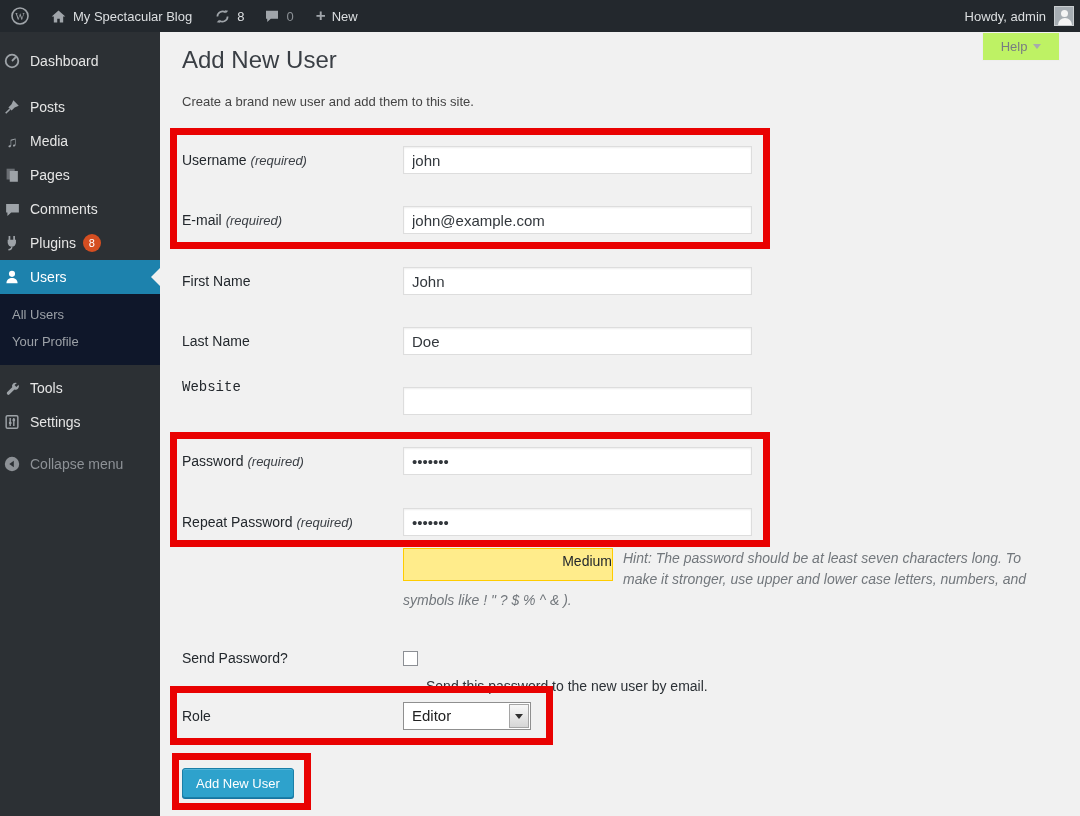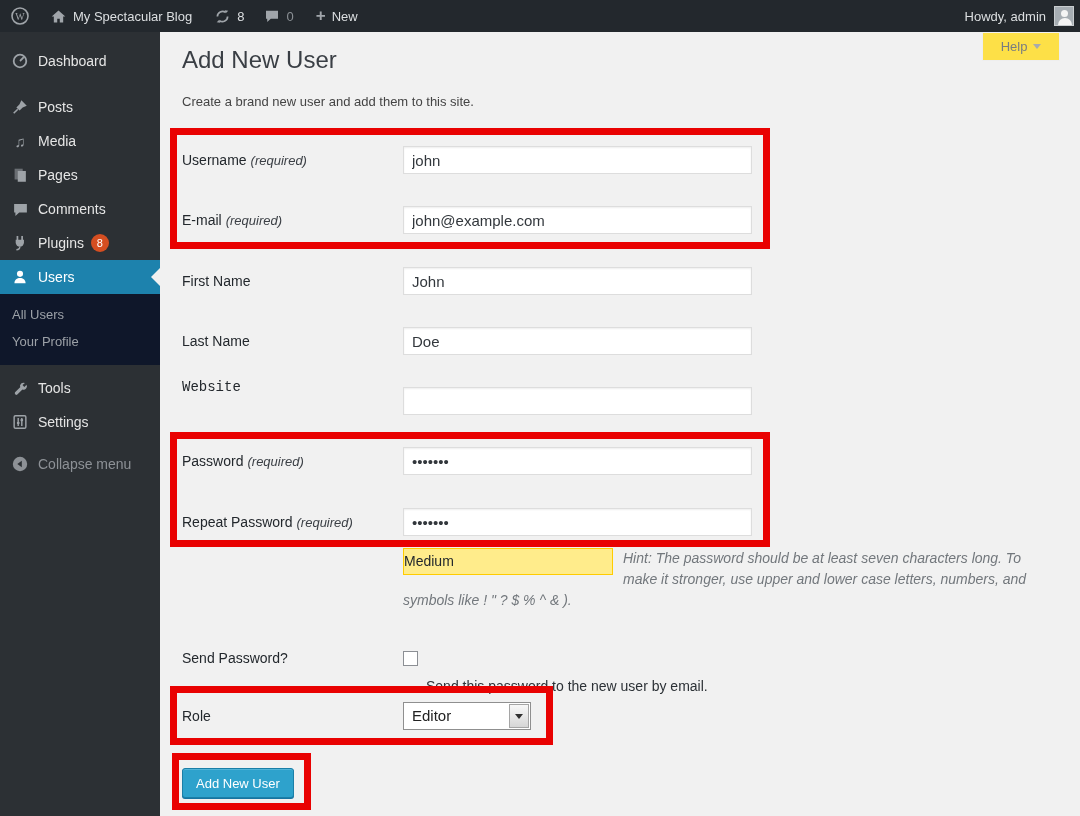--- a/index.html
+++ b/index.html
@@ -31,21 +31,21 @@
   #avatar .body { position:absolute; left:2.5px; top:11px; width:14px; height:9px; border-radius:7px 7px 0 0; background:#f4f4f4; }
   .plus-glyph { font-size:17px; font-weight:bold; color:#a0a5aa; line-height:1; margin-top:-2px; }
 
   
   #sidebar {
     position:absolute; left:0; top:32px; width:160px; height:784px;
     background:#2c3034; color:#e5e5e5; font-size:14px;
   }
   #sidebar ul { list-style:none; margin:0; padding:12px 0 0 0; }
   .menu-item {
-    height:34px; display:flex; align-items:center; padding-left:9px;
+    height:34px; display:flex; align-items:center; padding-left:1px;
     cursor:pointer; position:relative; color:#e5e5e5;
   }
   .menu-item .mi-icon { width:22px; display:inline-flex; justify-content:center; color:#9ea3a8; margin-right:7px; flex:none; font-size:15px; line-height:1; }
   .menu-item.spaced { margin-top:12px; }
   .menu-item.active { background:#1d82ad; color:#fff; }
   .menu-item.active .mi-icon { color:#fff; }
   .menu-item.dim, .menu-item.dim .mi-icon { color:#8d9196; }
   .menu-arrow {
     position:absolute; right:0; top:50%; margin-top:-9px;
     width:0; height:0; border-top:9px solid transparent; border-bottom:9px solid transparent;
@@ -59,21 +59,21 @@
   #users-submenu .sub-item {
     display:block; padding:6px 0 6px 12px; font-size:13px; color:#9ca1a7; cursor:pointer; line-height:15px;
   }
   #users-submenu .sub-item.current { color:#fff; font-weight:bold; }
 
   
   #main { position:absolute; left:160px; top:32px; width:920px; height:784px; }
 
   #help-btn {
     position:absolute; right:20px; top:1px; width:78px; height:28px;
-    background:#fde047; color:#787c82; font-size:13px;
+    background:#bef264; color:#787c82; font-size:13px;
     display:flex; align-items:center; justify-content:center; gap:6px; cursor:pointer;
     border:1px solid #eee; border-top:none;
   }
   #help-btn .caret {
     width:0; height:0; border-left:4px solid transparent; border-right:4px solid transparent;
     border-top:5px solid #a7aaad;
   }
 
   #page-title { position:absolute; left:22px; top:14px; margin:0; font-size:24px; font-weight:400; color:#3a3f45; }
   #page-desc { position:absolute; left:22px; top:62px; margin:0; font-size:13px; color:#444; }
@@ -88,22 +88,22 @@
     background:#fff; border:1px solid #ddd; box-shadow:inset 0 1px 2px rgba(0,0,0,.07);
     font-family:"Liberation Sans", sans-serif; font-size:15px; color:#32373c; padding:2px 8px; outline:none;
   }
 
   
   #strength-wrap {
     position:absolute; left:243px; top:516px; width:636px;
     font-size:14px; line-height:21px; color:#72777c;
   }
   #strength-box {
-    float:left; width:210px; height:27px; line-height:25px; margin-right:10px;
-    background:#ffec8b; border:1px solid #fc0; text-align:left;
+    float:left; width:210px; height:33px; line-height:25px; margin-right:10px;
+    background:#ffec8b; border:1px solid #fc0; text-align:right;
     font-size:14px; color:#23282d; font-style:normal;
   }
   #pw-hint { font-style:italic; }
 
   
   #send-checkbox {
     position:absolute; left:243px; top:619px; width:15px; height:15px;
     background:#fff; border:1px solid #8c8f94; cursor:pointer;
   }
   #send-text { position:absolute; left:266px; top:644px; font-size:14px; color:#2c3136; line-height:20px; }

